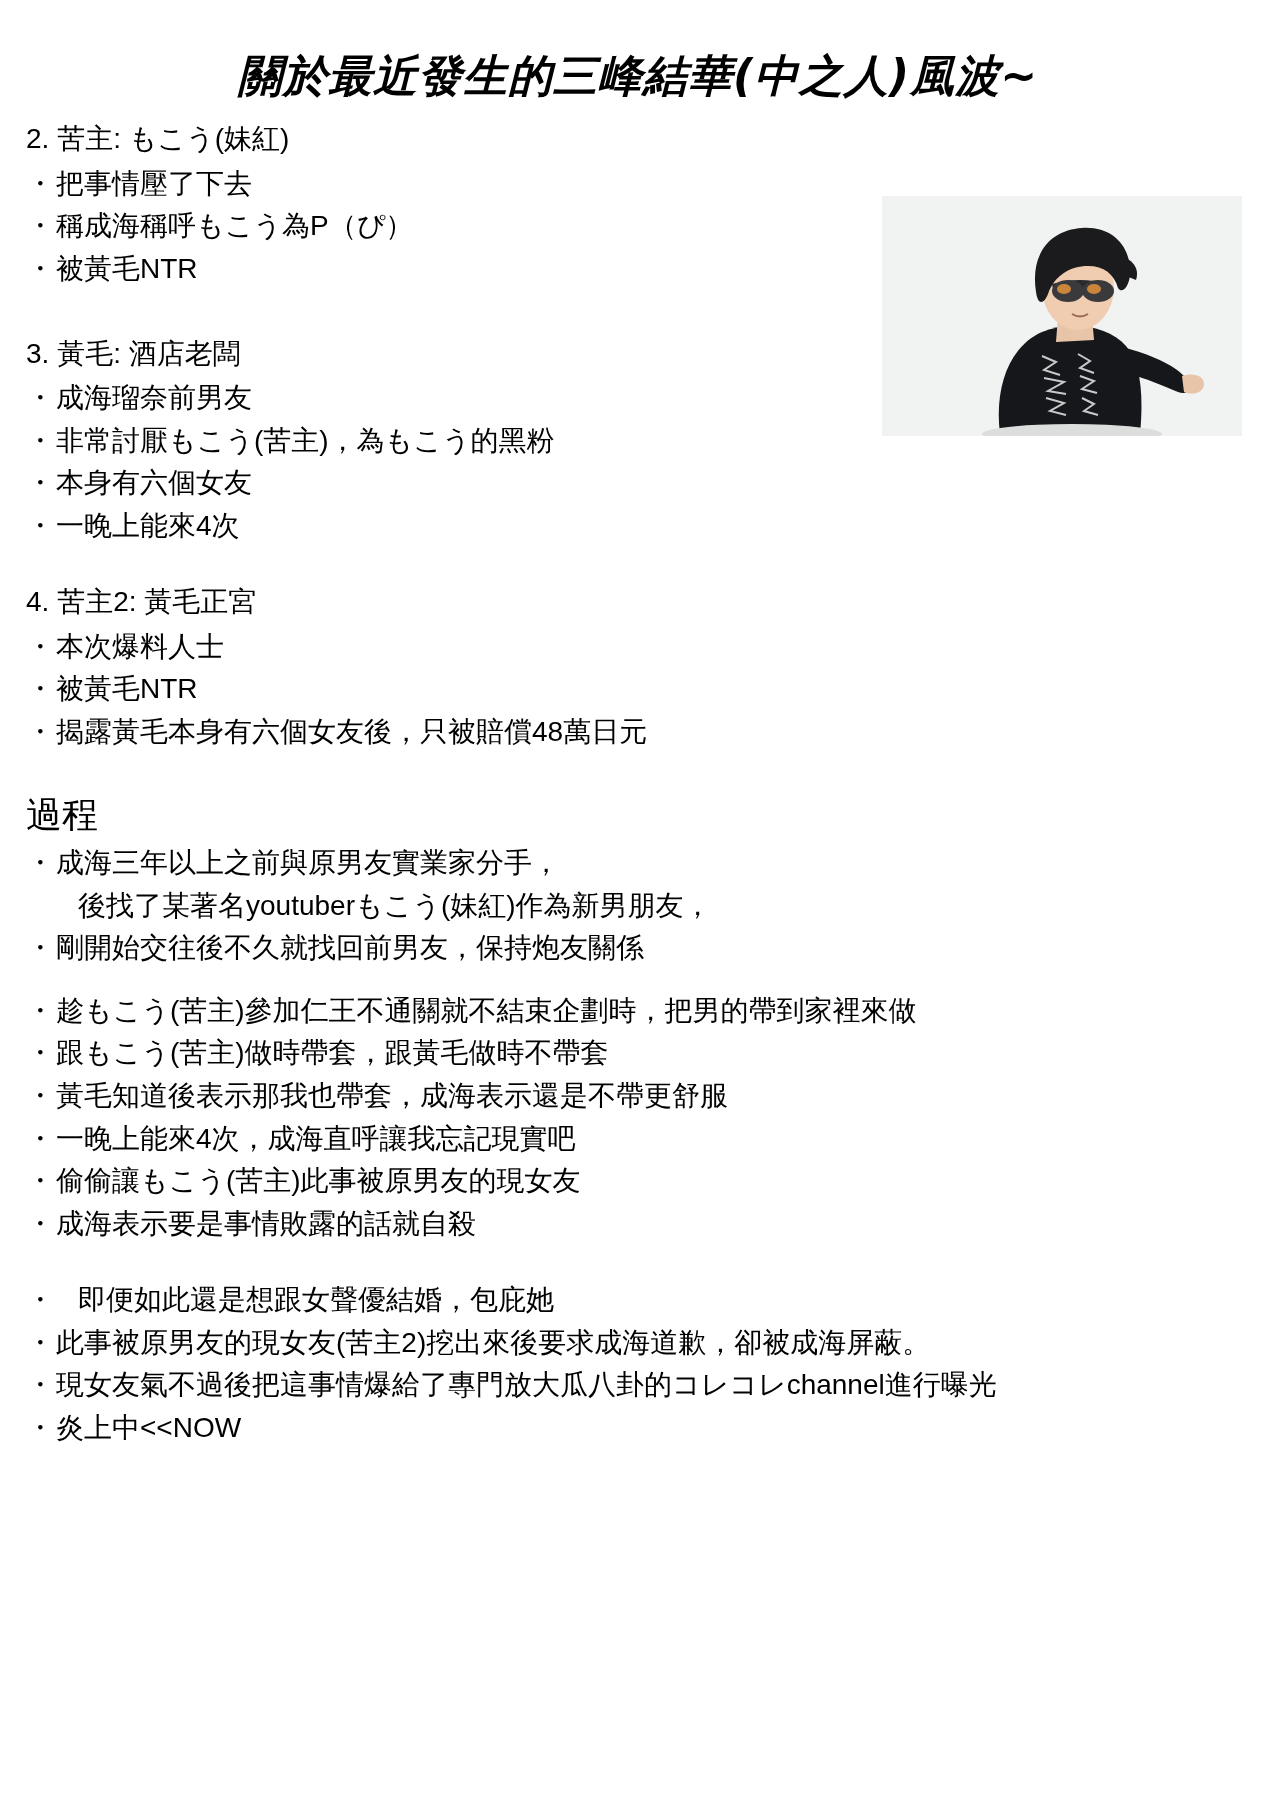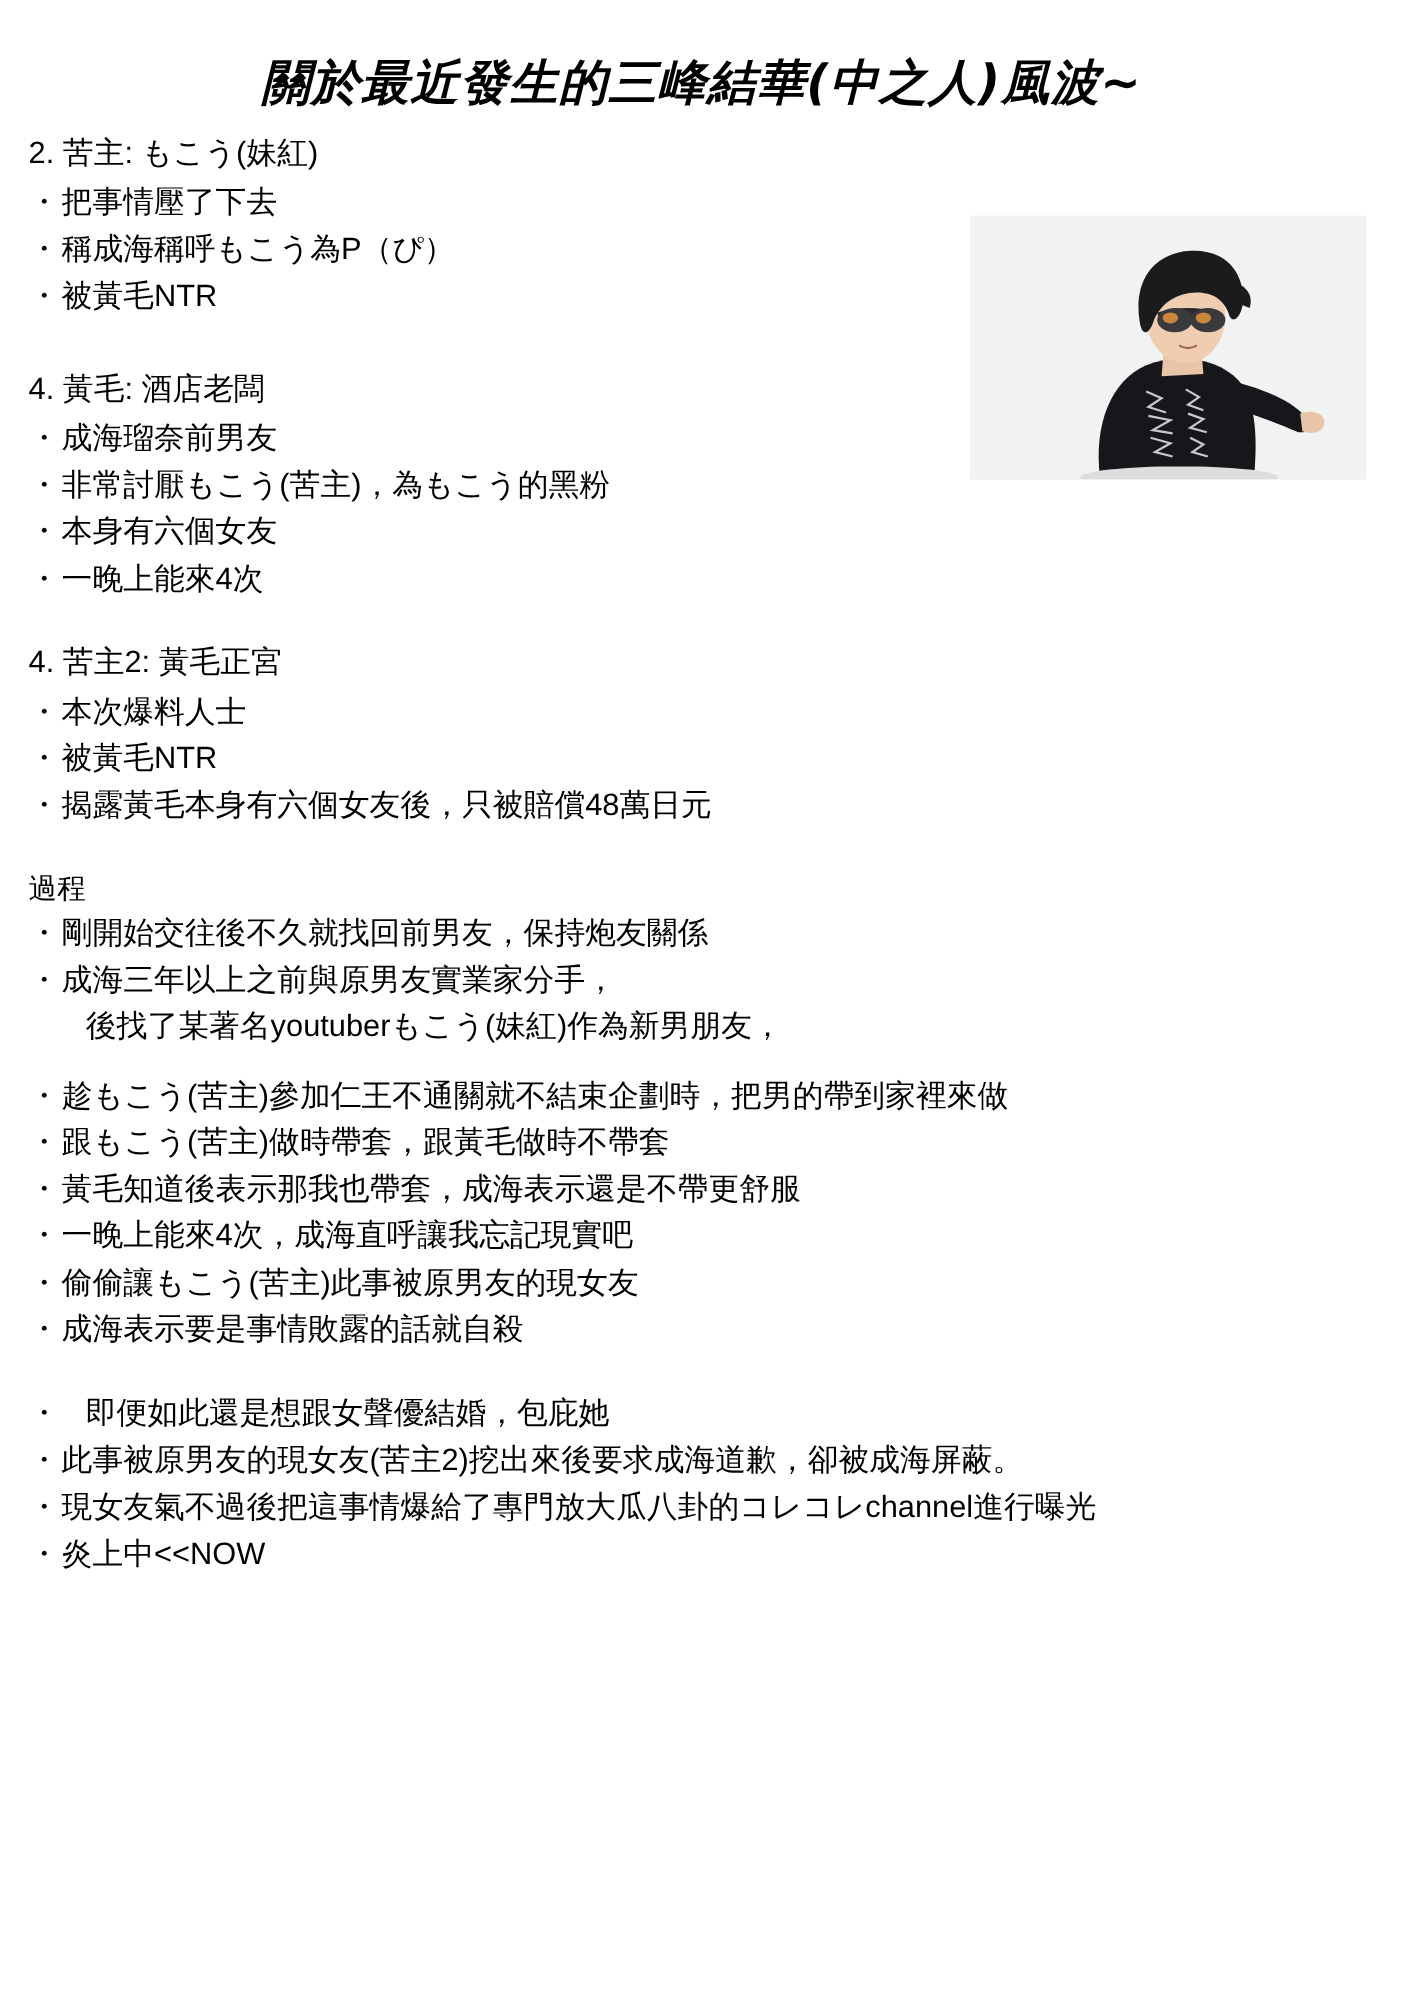--- a/index.html
+++ b/index.html
@@ -74,21 +74,21 @@
   }
   ul.bullets li .cont {
     display: block;
     padding-left: 22px;
     white-space: nowrap;
   }
   .gap-lg { height: 42px; }
   .gap-md { height: 34px; }
   .gap-sm { height: 20px; }
   .plain {
-    font-size: 26px;
+    font-size: 36px;
     line-height: 1.52;
     margin: 0;
     white-space: nowrap;
   }
 </style>
 </head>
 <body>
 
 <div class="page">
 
@@ -137,21 +137,21 @@
     <ul class="bullets">
       <li>把事情壓了下去</li>
       <li>稱成海稱呼もこう為P（ぴ）</li>
       <li>被黃毛NTR</li>
     </ul>
   </div>
 
   <div class="gap-lg"></div>
 
   <div class="section">
-    <p class="sec-head">4. 黃毛: 酒店老闆</p>
+    <p class="sec-head">3. 黃毛: 酒店老闆</p>
     <ul class="bullets">
       <li>成海瑠奈前男友</li>
       <li>非常討厭もこう(苦主)，為もこう的黑粉</li>
       <li>本身有六個女友</li>
       <li>一晚上能來4次</li>
     </ul>
   </div>
 
   <div class="gap-md"></div>
 
@@ -162,25 +162,25 @@
       <li>被黃毛NTR</li>
       <li>揭露黃毛本身有六個女友後，只被賠償48萬日元</li>
     </ul>
   </div>
 
   <div class="gap-md"></div>
 
   <div class="section">
     <p class="plain">過程</p>
     <ul class="bullets">
-      <li>剛開始交往後不久就找回前男友，保持炮友關係</li>
       <li>
         <span>成海三年以上之前與原男友實業家分手，</span>
         <span class="cont">後找了某著名youtuberもこう(妹紅)作為新男朋友，</span>
       </li>
+      <li>剛開始交往後不久就找回前男友，保持炮友關係</li>
     </ul>
 
     <div class="gap-sm"></div>
 
     <ul class="bullets">
       <li>趁もこう(苦主)參加仁王不通關就不結束企劃時，把男的帶到家裡來做</li>
       <li>跟もこう(苦主)做時帶套，跟黃毛做時不帶套</li>
       <li>黃毛知道後表示那我也帶套，成海表示還是不帶更舒服</li>
       <li>一晚上能來4次，成海直呼讓我忘記現實吧</li>
       <li>偷偷讓もこう(苦主)此事被原男友的現女友</li>

